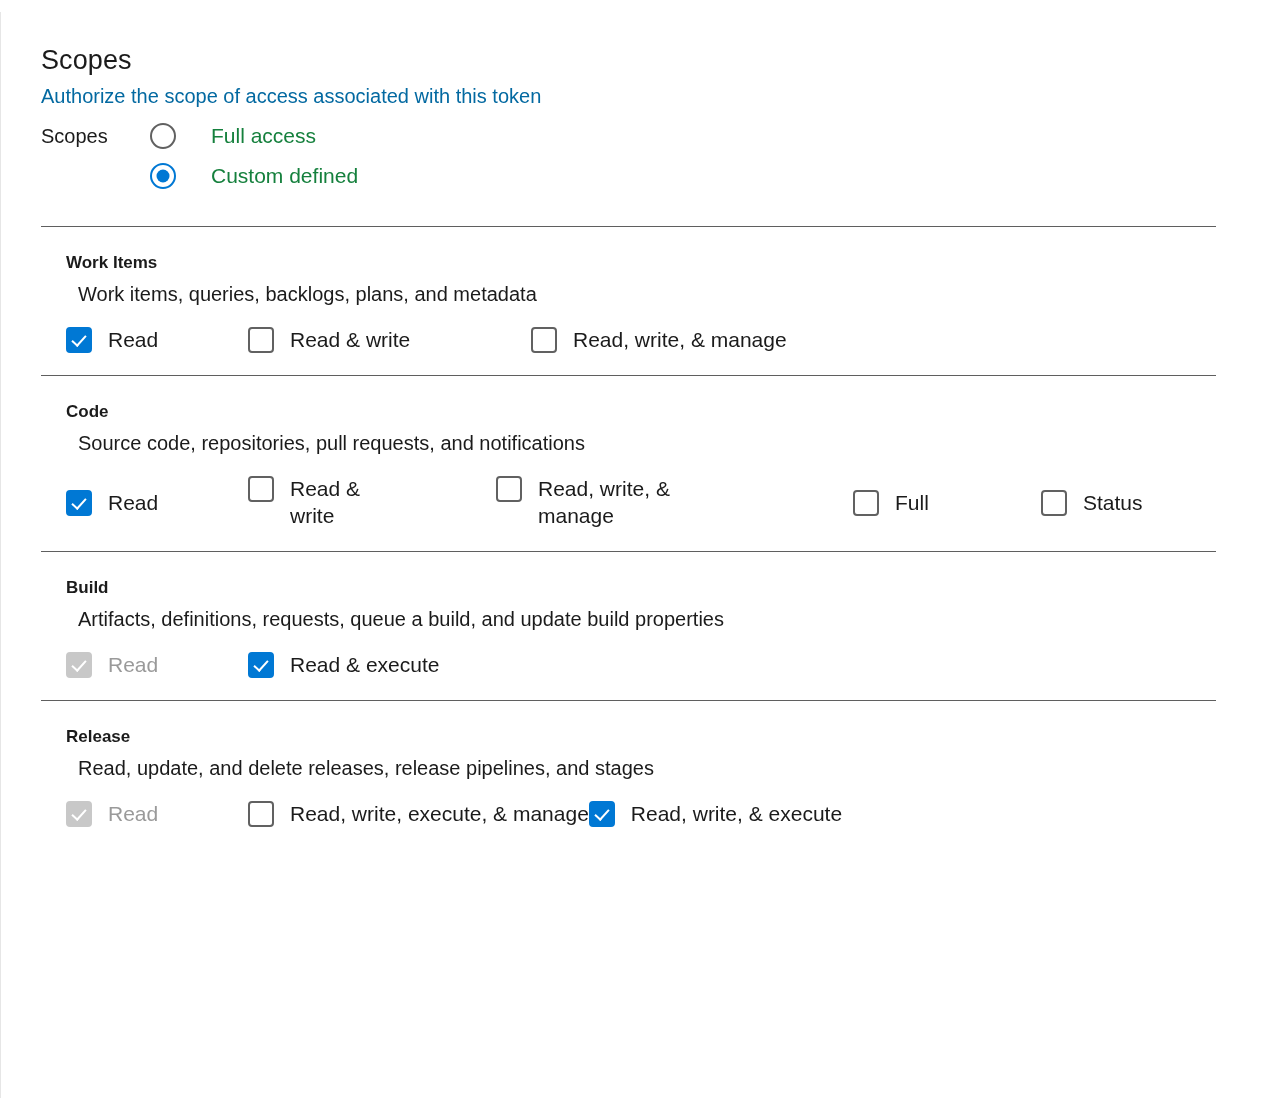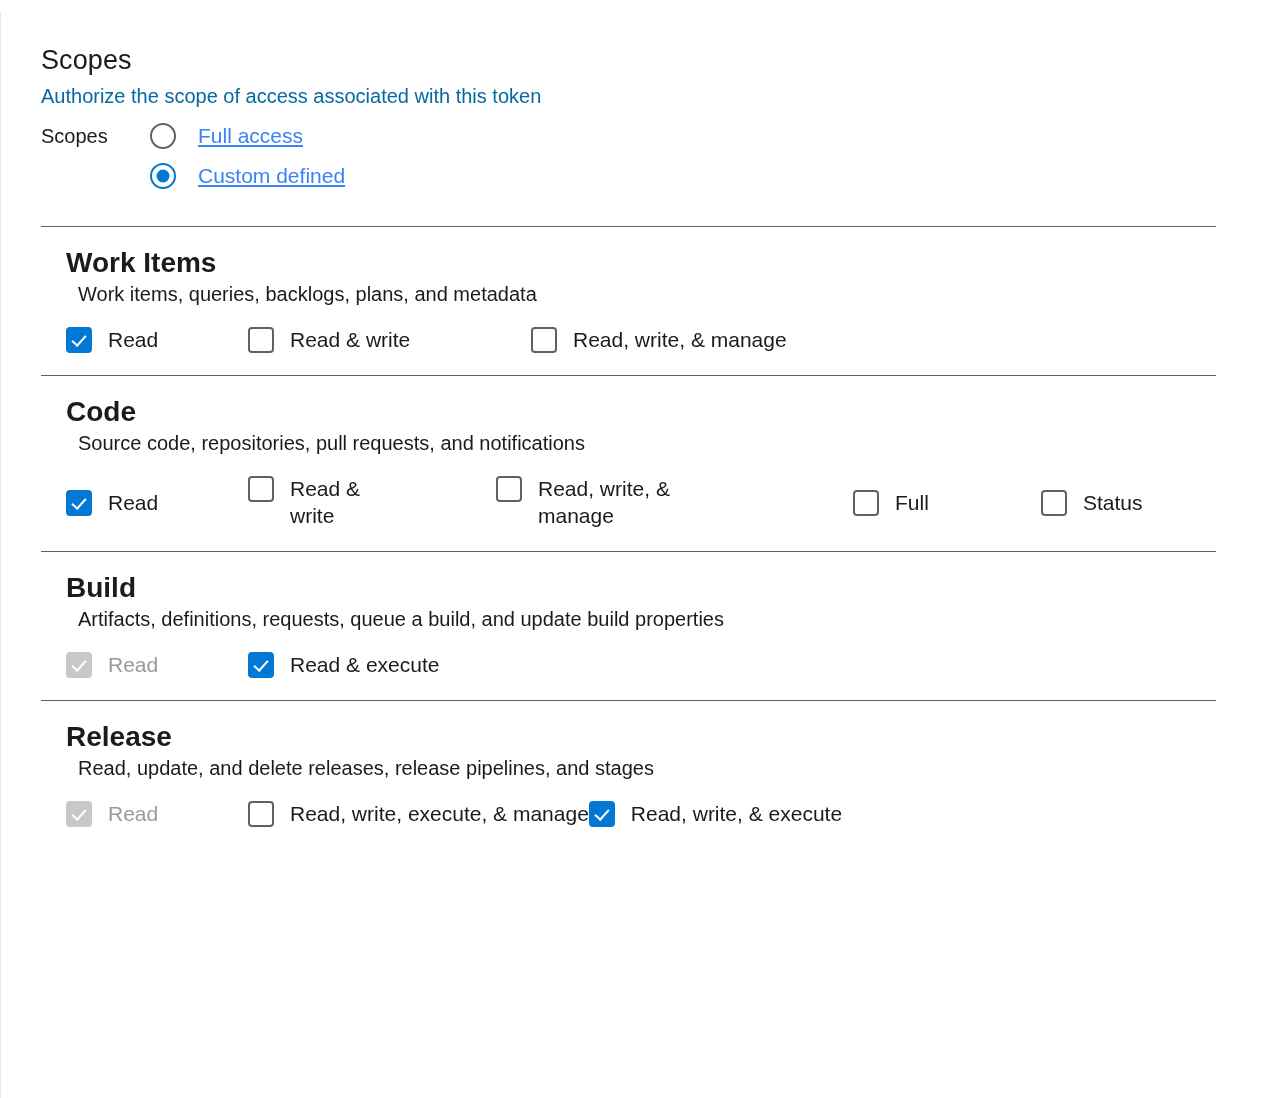--- a/index.html
+++ b/index.html
@@ -94,36 +94,35 @@
     top: 50%;
     transform: translate(-50%, -50%);
     width: 13px;
     height: 13px;
     border-radius: 50%;
     background: #0078d4;
   }
   .radio-text {
     font-size: 21px;
     line-height: 26px;
-    margin-left: 22px;
-    color: #3b82f6;
-    text-decoration: underline;
+    margin-left: 35px;
+    color: #15803d;
   }
   .divider {
     border-top: 1px solid #5f5f5f;
     margin-left: 0px;
     margin-right: 35px;
   }
   .group {
     padding-top: 22px;
     padding-bottom: 22px;
     padding-left: 25px;
   }
   .group-title {
-    font-size: 28px;
+    font-size: 17px;
     font-weight: bold;
     color: #1b1b1b;
     line-height: 28px;
   }
   .group-desc {
     font-size: 20px;
     color: #1b1b1b;
     line-height: 28px;
     margin-top: 3px;
     margin-left: 12px;

